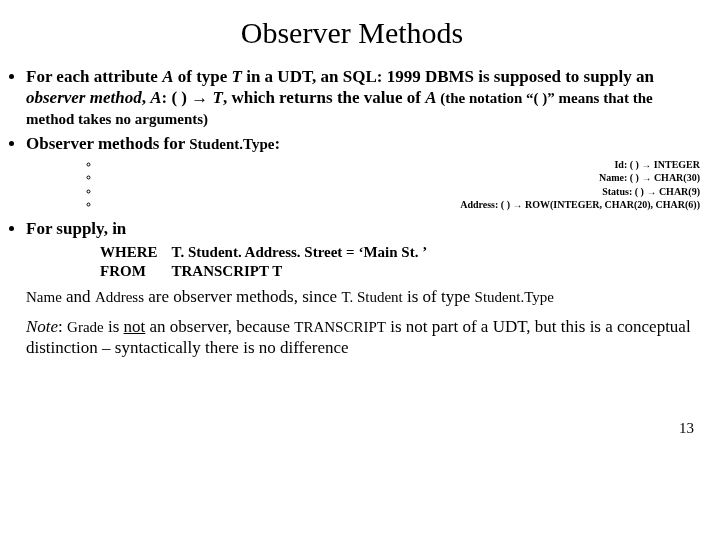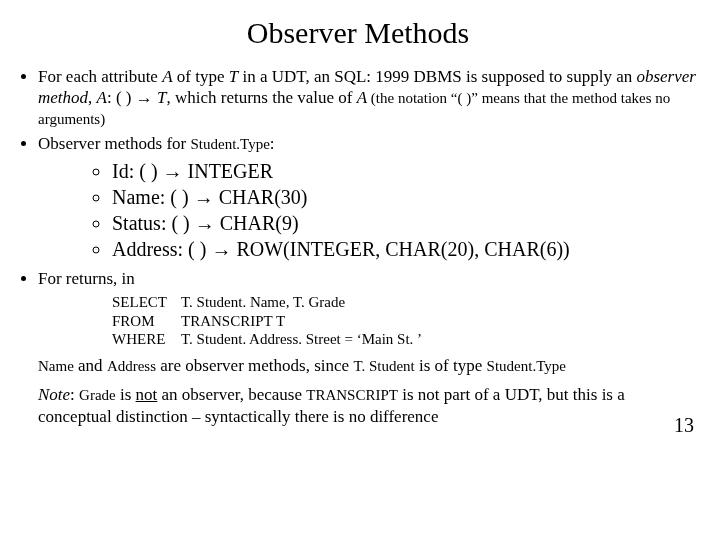--- a/index.html
+++ b/index.html
@@ -7,42 +7,44 @@
     padding: 0;
     width: 720px;
     height: 540px;
     background: #fff;
     font-family: "Times New Roman", Times, serif;
     color: #000;
     font-size: 17px;
     line-height: 1.25;
   }
   .slide {
-    padding: 10px 20px 0 16px;
+    padding: 10px 20px 0 4px;
     box-sizing: border-box;
     position: relative;
     height: 456px;
   }
   h1 {
     text-align: center;
     font-weight: normal;
     font-size: 30px;
     margin: 4px 0 14px 0;
   }
   ul.top {
     margin: 0 0 0 4px;
     padding-left: 18px;
   }
   ul.top > li {
     margin-bottom: 4px;
+    font-weight: bold;
   }
   ul.inner {
     margin: 4px 0 6px 56px;
     padding-left: 18px;
-    font-size: 20px;
+    font-size: 10px;
+    text-align: right;
   }
   ul.inner > li {
     margin-bottom: 1px;
   }
   .sql-block {
     margin: 4px 0 6px 74px;
     font-size: 15px;
   }
   .sql-block table {
     border-collapse: collapse;
@@ -59,21 +61,21 @@
     margin: 8px 0 0 22px;
     font-size: 17px;
   }
   .smaller {
     font-size: 15px;
   }
   .pagenum {
     position: absolute;
     right: 26px;
     bottom: 18px;
-    font-size: 20px;
+    font-size: 15px;
   }
   em { font-style: italic; }
   .ul { text-decoration: underline; }
 </style>
 </head>
 <body>
 
 <div class="slide">
 
   <h1>Observer Methods</h1>
@@ -85,35 +87,31 @@
     <li>
       <span>Observer methods for </span><span class="smaller">Student.Type</span><span>:</span>
       <ul class="inner">
         <li>Id: ( ) → INTEGER</li>
         <li>Name: ( ) → CHAR(30)</li>
         <li>Status: ( ) → CHAR(9)</li>
         <li>Address: ( ) → ROW(INTEGER, CHAR(20), CHAR(6))</li>
       </ul>
     </li>
     <li>
-      <span>For returns, in</span>
+      <span>For supply, in</span>
       <div class="sql-block">
         <table>
           <tbody>
-              <tr>
-            <td>SELECT</td>
-            <td>T. Student. Name,  T. Grade</td>
+          <tr>
+            <td>WHERE</td>
+            <td>T. Student. Address. Street = ‘Main St. ’</td>
           </tr>
           <tr>
             <td>FROM</td>
             <td>TRANSCRIPT   T</td>
-          </tr>
-          <tr>
-            <td>WHERE</td>
-            <td>T. Student. Address. Street = ‘Main St. ’</td>
           </tr>
         </tbody>
           </table>
       </div>
     </li>
   </ul>
 
   <div class="para">
     <span class="smaller">Name</span><span> and </span><span class="smaller">Address</span><span> are observer methods, since </span><span class="smaller">T. Student</span><span> is of type </span><span class="smaller">Student.Type</span>
   </div>

